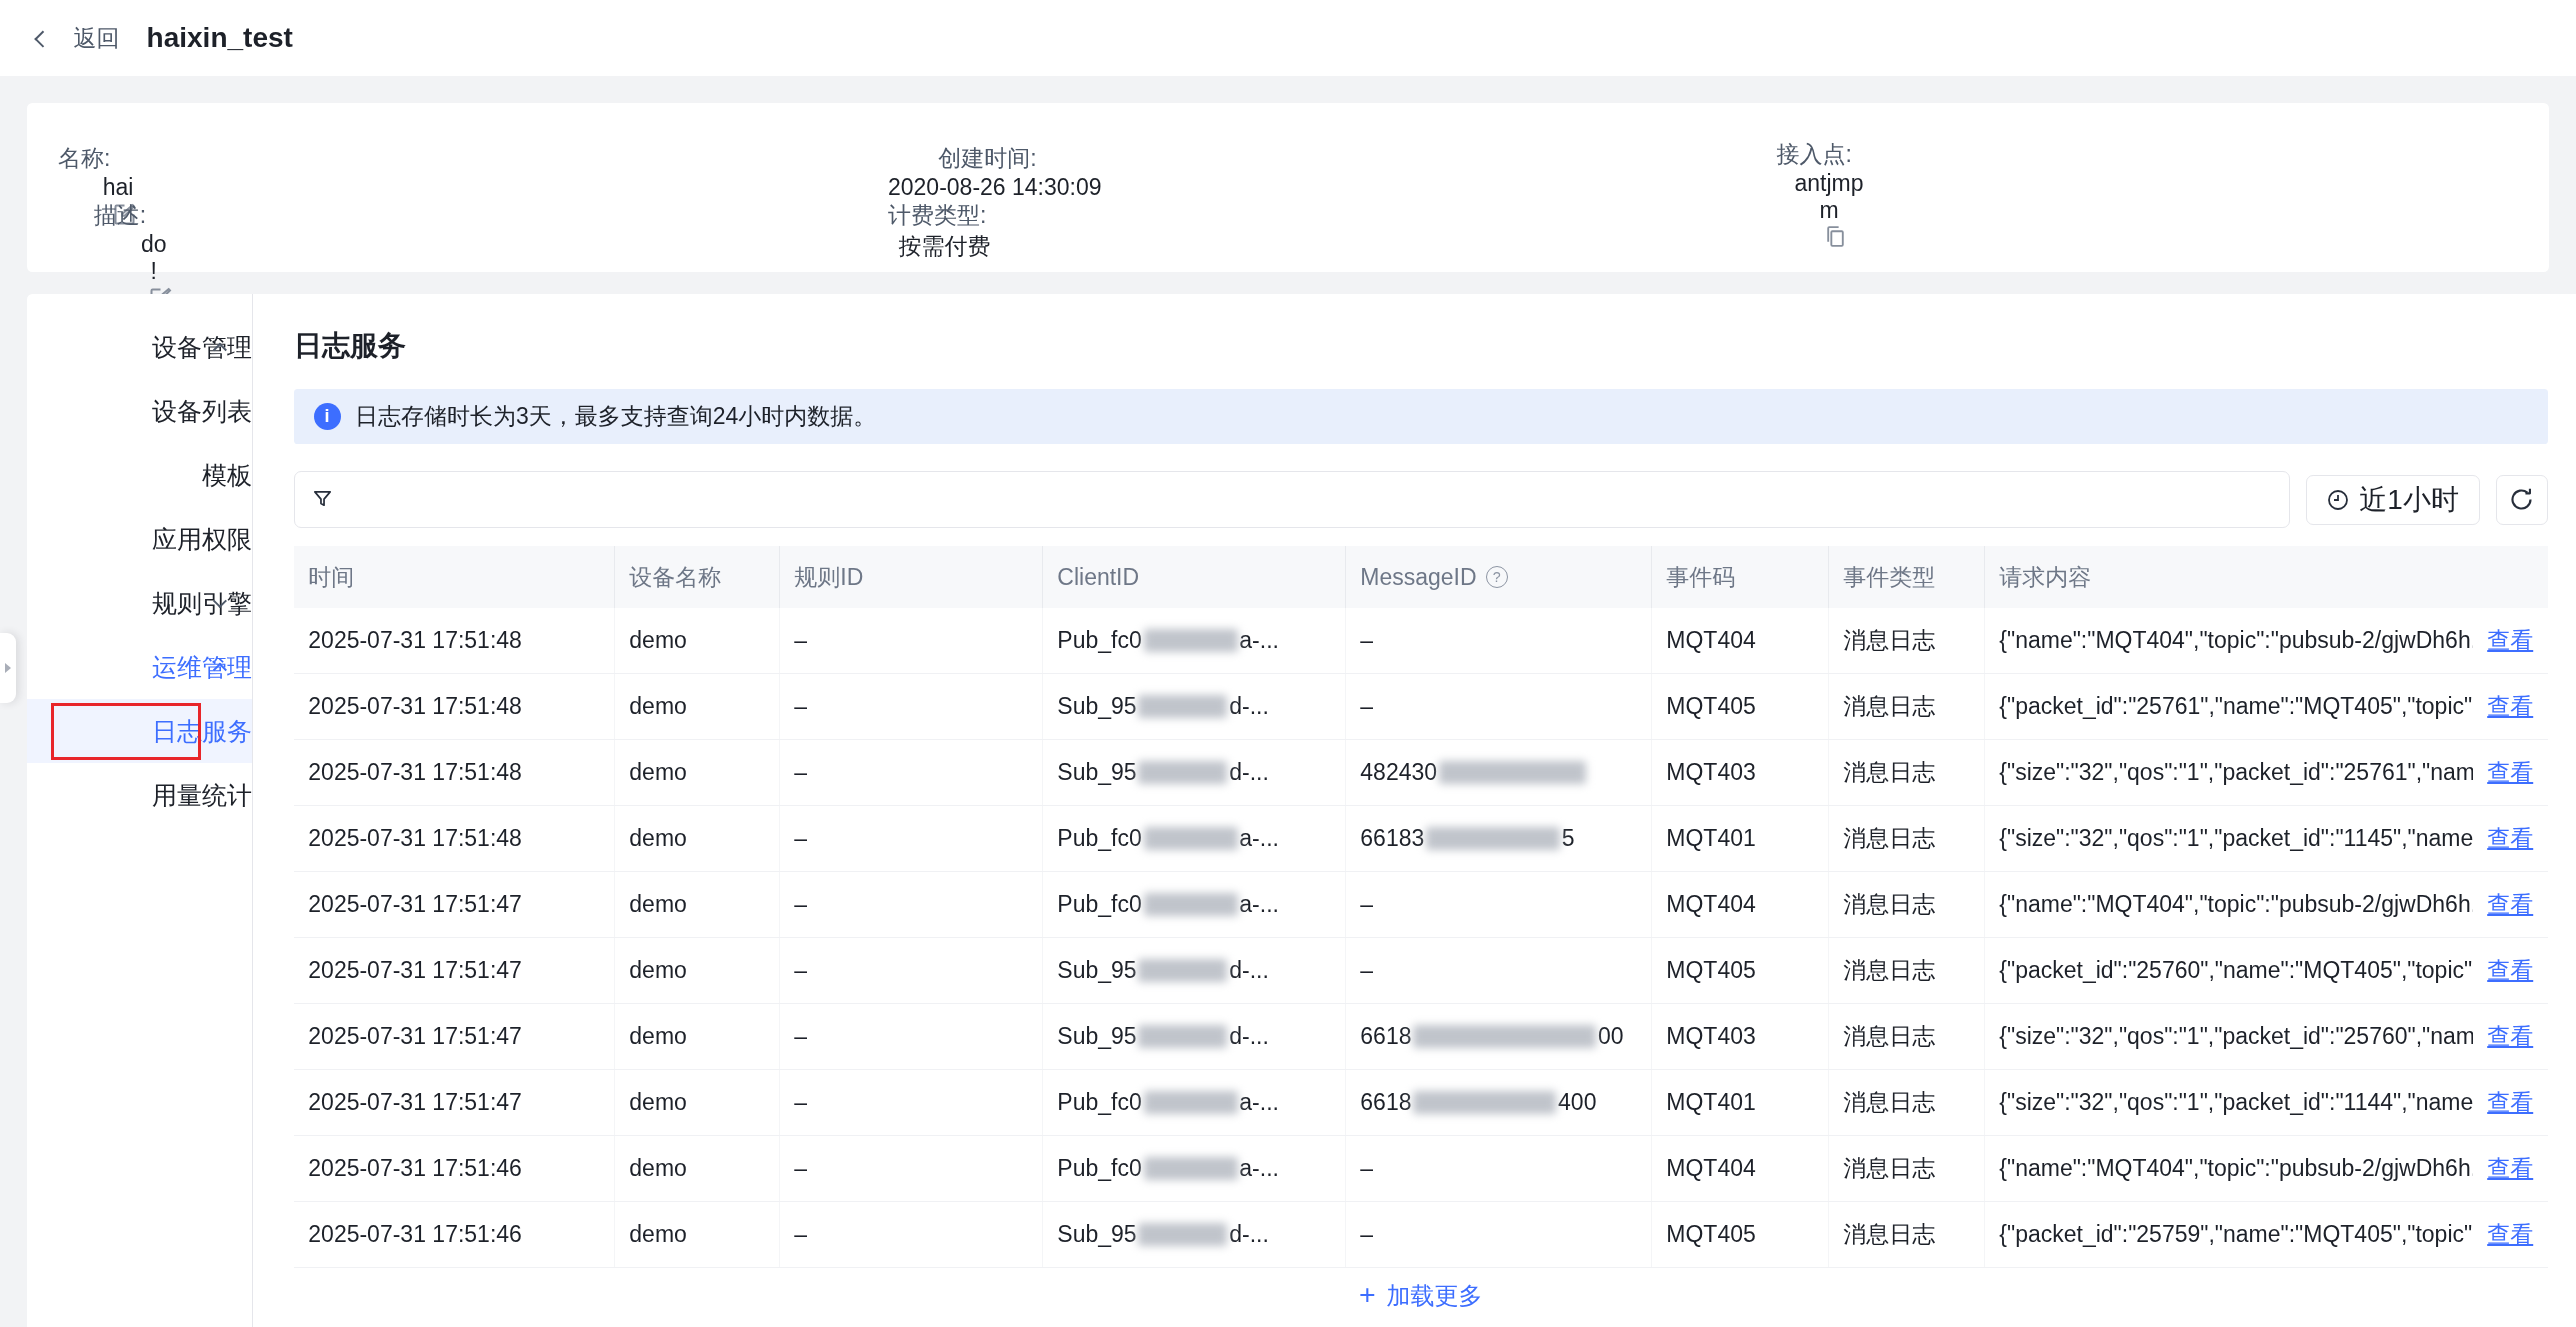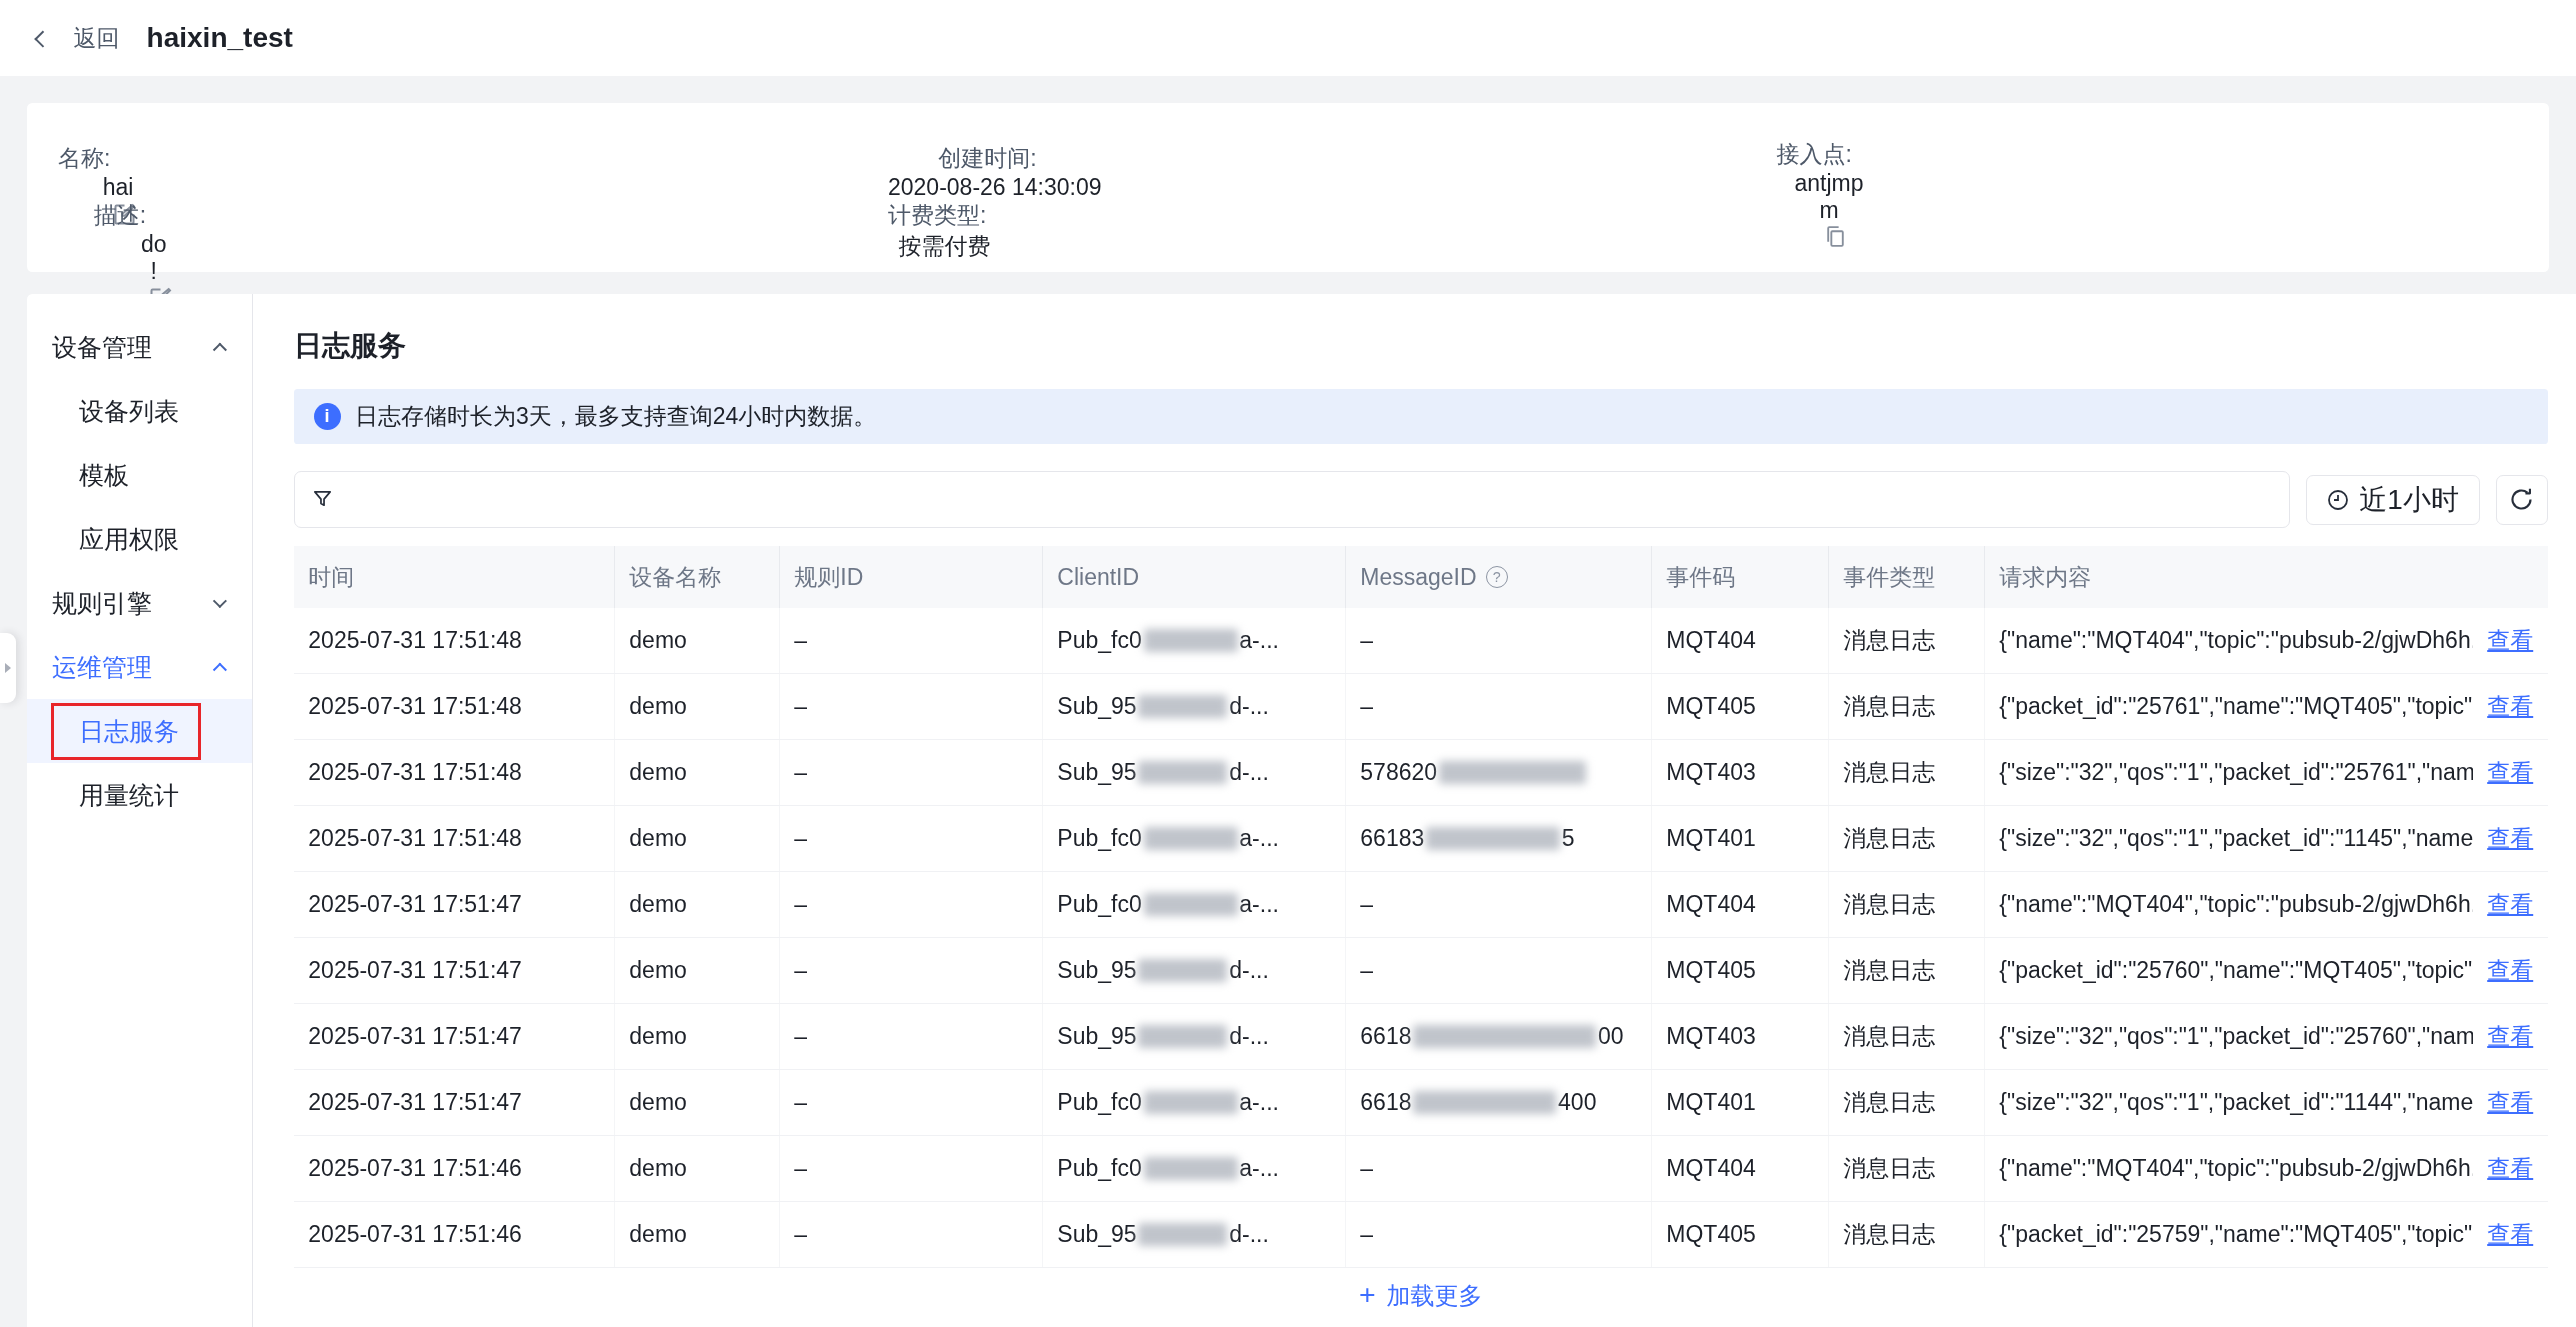--- a/index.html
+++ b/index.html
@@ -29,21 +29,21 @@
     vertical-align:-5.4px; margin:0 4.5px; }
   .icon-g { color:#878f9c; margin-left:12.5px; display:inline-flex; cursor:pointer; }
   .icon-g svg { display:block; }
 
   
   .lower { position:absolute; left:27px; right:0; top:294px; bottom:0; background:#fff;
     border-radius:5.4px 0 0 0; display:flex; }
 
   
   .sidebar { width:226px; flex:none; border-right:0.9px solid #e5e6eb; padding-top:21.4px; }
-  .side-item { height:64px; display:flex; align-items:center; font-size:25px; position:relative; cursor:pointer; color:#1d2129; }
+  .side-item { height:64px; display:flex; align-items:center; font-size:25px; position:relative; cursor:pointer; color:#1d2129;justify-content:flex-end; }
   .side-item.lv0 { padding-left:25px; }
   .side-item.lv1 { padding-left:52px; }
   .side-item.accent { color:#3d6eff; }
   .side-item.active { background:#f0f4ff; color:#3d6eff; }
   .caret { width:9.8px; height:9.8px; border-right:2.2px solid #4e5969; border-bottom:2.2px solid #4e5969;
     position:absolute; right:27px; }
   .side-item.accent .caret { border-color:#3d6eff; }
   .caret.up   { transform:rotate(-135deg); top:30px; }
   .caret.down { transform:rotate(45deg); top:25px; }
   .annotation { position:absolute; left:24px; top:3.6px; width:150px; height:57px;
@@ -312,21 +312,21 @@
             </div>
             <div>
               <span>–</span>
             </div>
             <div>
               <span>Sub_95</span>
               <span class="blur-s" style="width: 89px;"></span>
               <span>d-...</span>
             </div>
             <div>
-              <span>578620</span>
+              <span>482430</span>
               <span class="blur-s" style="width: 147px;"></span>
             </div>
             <div>
               <span>MQT403</span>
             </div>
             <div>
               <span>消息日志</span>
             </div>
             <div class="cell-content">
               <span class="content-text">{"size":"32","qos":"1","packet_id":"25761","nam...</span>

